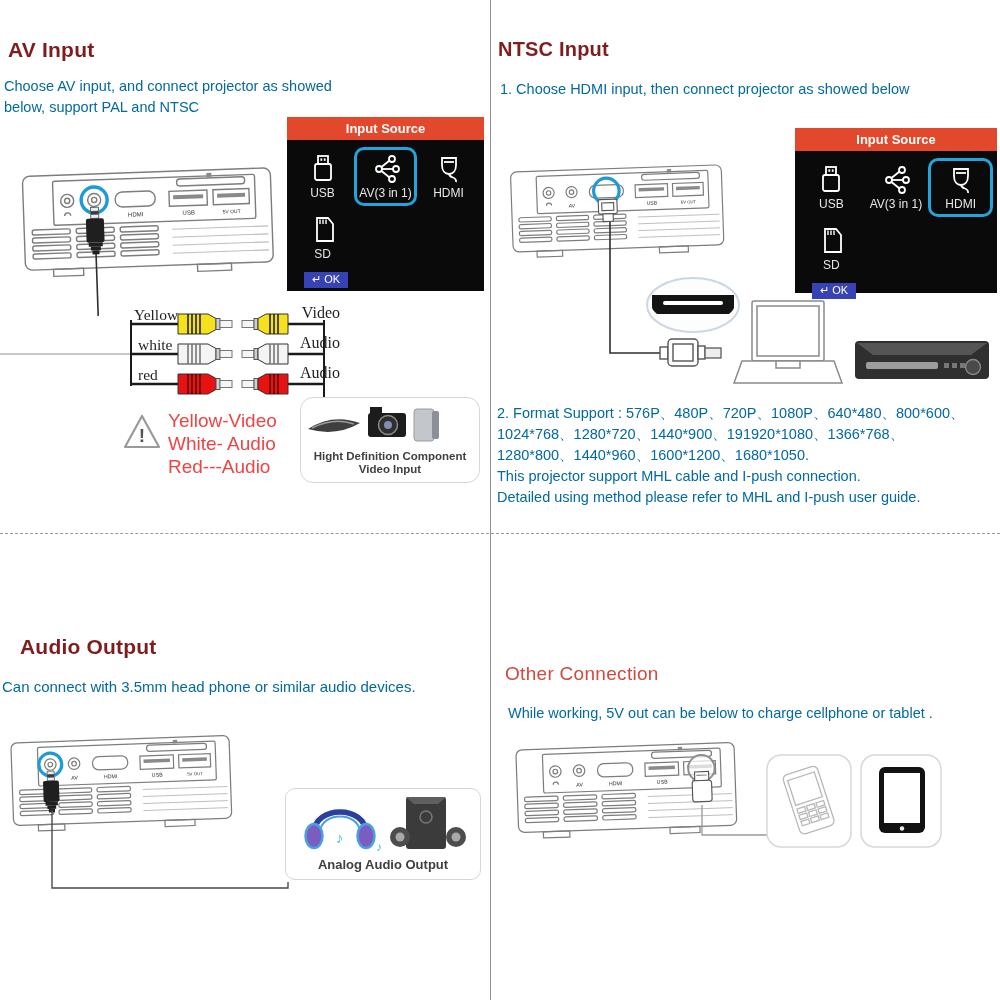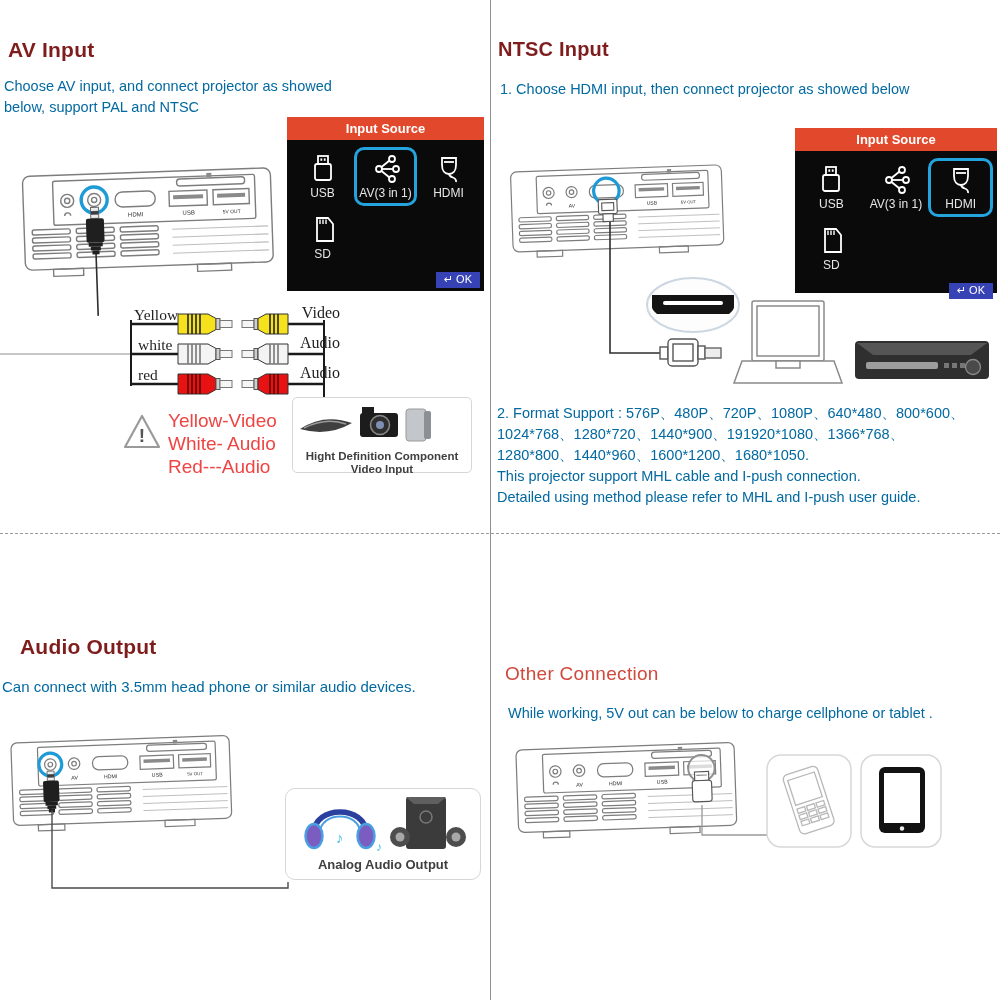--- a/index.html
+++ b/index.html
@@ -13,21 +13,21 @@
   .divider-v{position:absolute;left:490px;top:0;width:0;height:1000px;border-left:1px solid #8f8f8f}
   .divider-h{position:absolute;left:0;top:533px;width:1000px;height:0;border-top:1px dashed #9a9a9a}
 
   
   .menu{background:#0a0a0a;display:flex;flex-direction:column;box-sizing:border-box}
   .menu-header{background:#e2492c;color:#fff;font-size:13px;font-weight:bold;text-align:center;padding:4px 0;flex:0 0 auto}
   .menu-body{flex:1 1 auto;display:grid;grid-template-columns:1fr 1fr 1fr;align-content:start;padding:7px 4px 0;row-gap:2px}
   .menu-item{display:flex;flex-direction:column;align-items:center;gap:2px;color:#e6e6e6;font-size:12px;
     border:3px solid transparent;border-radius:10px;padding:3px 0 4px;line-height:12px}
   .menu-item.selected{border-color:#24a3dc}
-  .menu-ok{text-align:right;padding:2px 4px 7px;flex:0 0 auto}
+  .menu-ok{text-align:left;padding:2px 17px 7px;flex:0 0 auto}
   .ok-badge{display:inline-block;background:#3743b5;color:#fff;font-size:11px;padding:1px 8px 2px;line-height:13px}
 
   .rounded-box{background:#fff;border:1.5px solid #d6d6d6;border-radius:8px;box-sizing:border-box}
   .caption-bold{font-weight:bold;color:#3f3f3f;text-align:center}
   .serif{font-family:"Liberation Serif", serif}
 </style>
 </head>
 <body>
 
 <svg width="0" height="0" style="position:absolute" aria-hidden="true">
@@ -245,21 +245,21 @@
 <svg class="abs" style="left:122px;top:412px" width="40" height="40" viewBox="0 0 40 40">
   <polygon points="20,4 37,35 3,35" fill="none" stroke="#9a9a9a" stroke-width="2.2" stroke-linejoin="round"></polygon>
   <text x="20" y="30" text-anchor="middle" font-size="19" font-weight="bold" fill="#555">!</text>
 </svg>
 <div class="abs" style="left:168px;top:409px;font-size:19px;line-height:23px;color:#ef4444">
   <div>Yellow-Video</div>
   <div>White- Audio</div>
   <div>Red---Audio</div>
 </div>
 
-<div class="abs rounded-box" style="left:292px;top:397px;width:180px;height:76px;border-radius:5px">
+<div class="abs rounded-box" style="left:300px;top:397px;width:180px;height:86px;border-radius:13px">
   <svg width="176" height="46" viewBox="0 0 176 46" style="display:block;margin:3px auto 0">
     <path d="M6,28 Q30,12 58,22 Q34,36 6,28 Z" fill="#3f3f3f"></path>
     <path d="M10,27 Q32,16 52,23" stroke="#9a9a9a" stroke-width="1.4" fill="none"></path>
     <g>
       <rect x="66" y="12" width="38" height="24" rx="3" fill="#1c1c1c"></rect>
       <rect x="68" y="6" width="12" height="7" fill="#1c1c1c"></rect>
       <circle cx="86" cy="24" r="9.5" fill="#2e2e2e" stroke="#8a8a8a" stroke-width="1.5"></circle>
       <circle cx="86" cy="24" r="4" fill="#7f8fb3"></circle>
     </g>
     <g>

